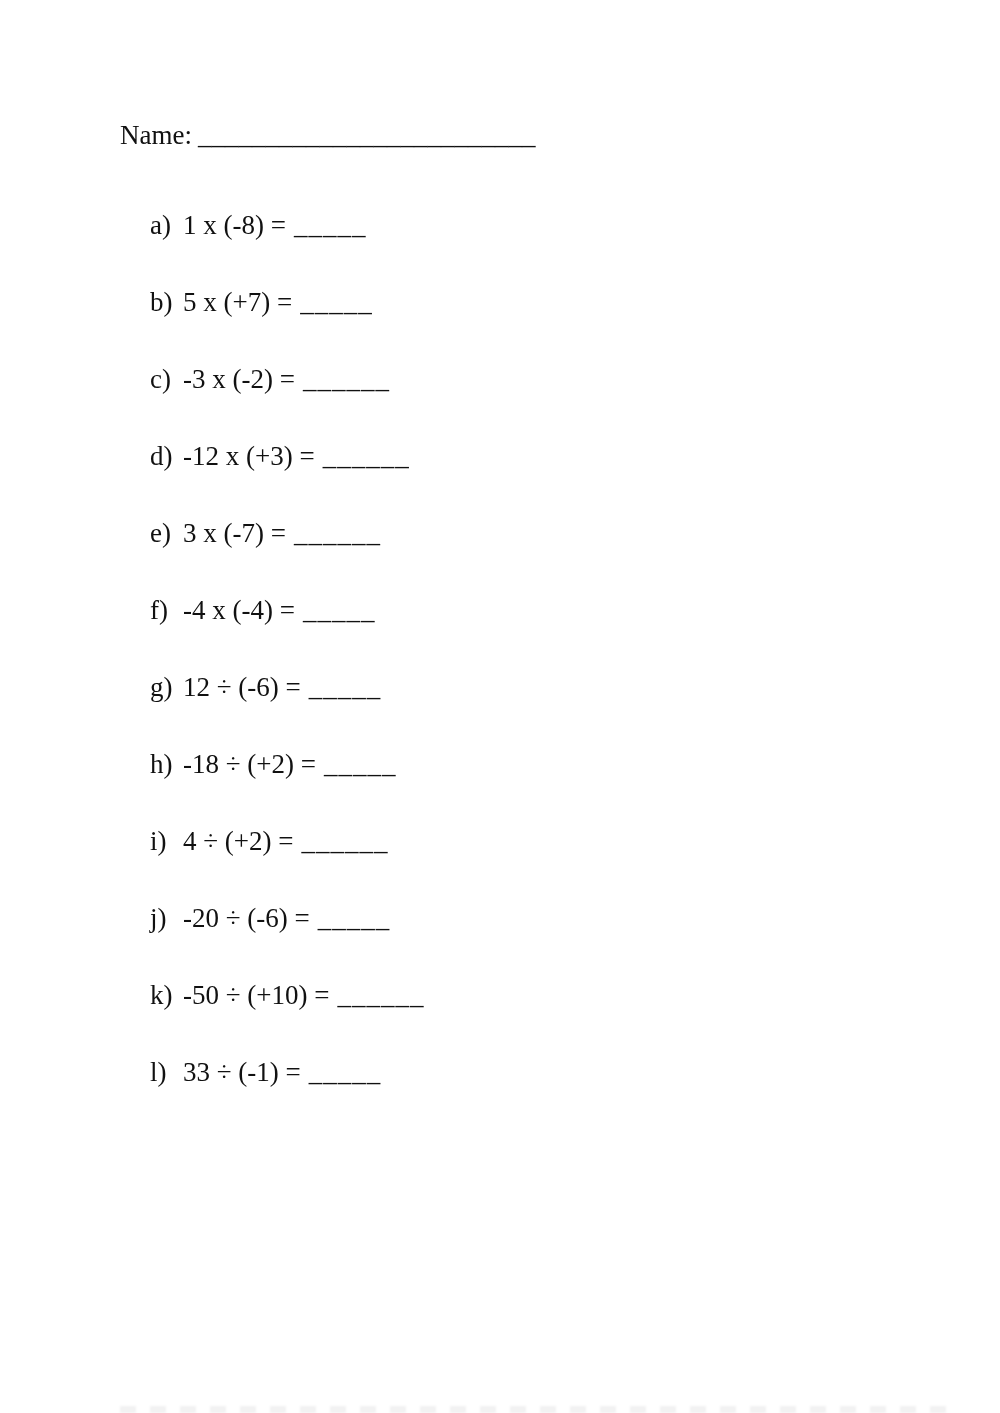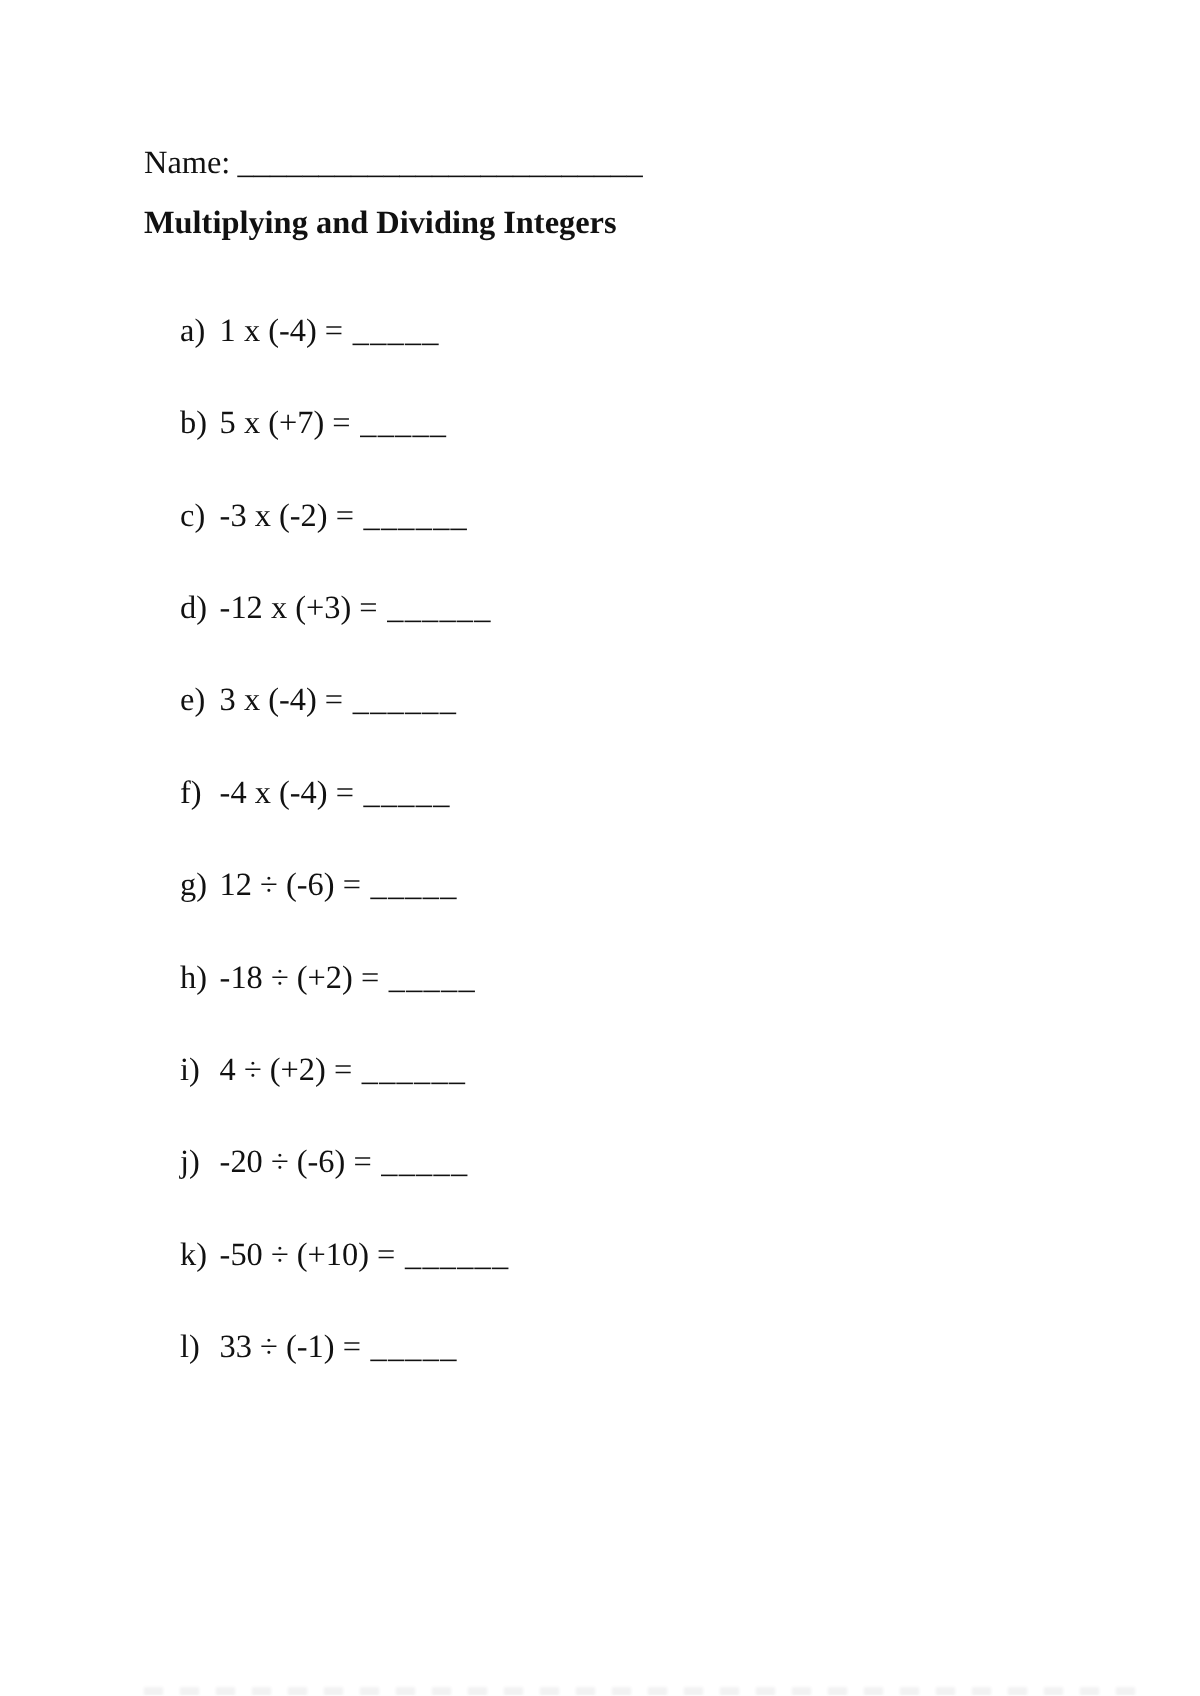--- a/index.html
+++ b/index.html
@@ -72,28 +72,27 @@
 </style>
 </head>
 <body>
 
 <div class="page">
 
   <div class="name-row">
     <span>Name:</span><span class="name-blank">_________________________</span>
   </div>
 
-  <div class="doc-title">Multiplying and Dividing Integers</div>
 
 
   <div class="problems">
 
     <div class="problem">
       <span class="p-label">a)</span>
-      <span class="p-expr">1 x (-4) =</span>
+      <span class="p-expr">1 x (-8) =</span>
       <span class="p-blank">_____</span>
     </div>
 
     <div class="problem">
       <span class="p-label">b)</span>
       <span class="p-expr">5 x (+7) =</span>
       <span class="p-blank">_____</span>
     </div>
 
     <div class="problem">
@@ -103,21 +102,21 @@
     </div>
 
     <div class="problem">
       <span class="p-label">d)</span>
       <span class="p-expr">-12 x (+3) =</span>
       <span class="p-blank">______</span>
     </div>
 
     <div class="problem">
       <span class="p-label">e)</span>
-      <span class="p-expr">3 x (-4) =</span>
+      <span class="p-expr">3 x (-7) =</span>
       <span class="p-blank">______</span>
     </div>
 
     <div class="problem">
       <span class="p-label">f)</span>
       <span class="p-expr">-4 x (-4) =</span>
       <span class="p-blank">_____</span>
     </div>
 
     <div class="problem">

